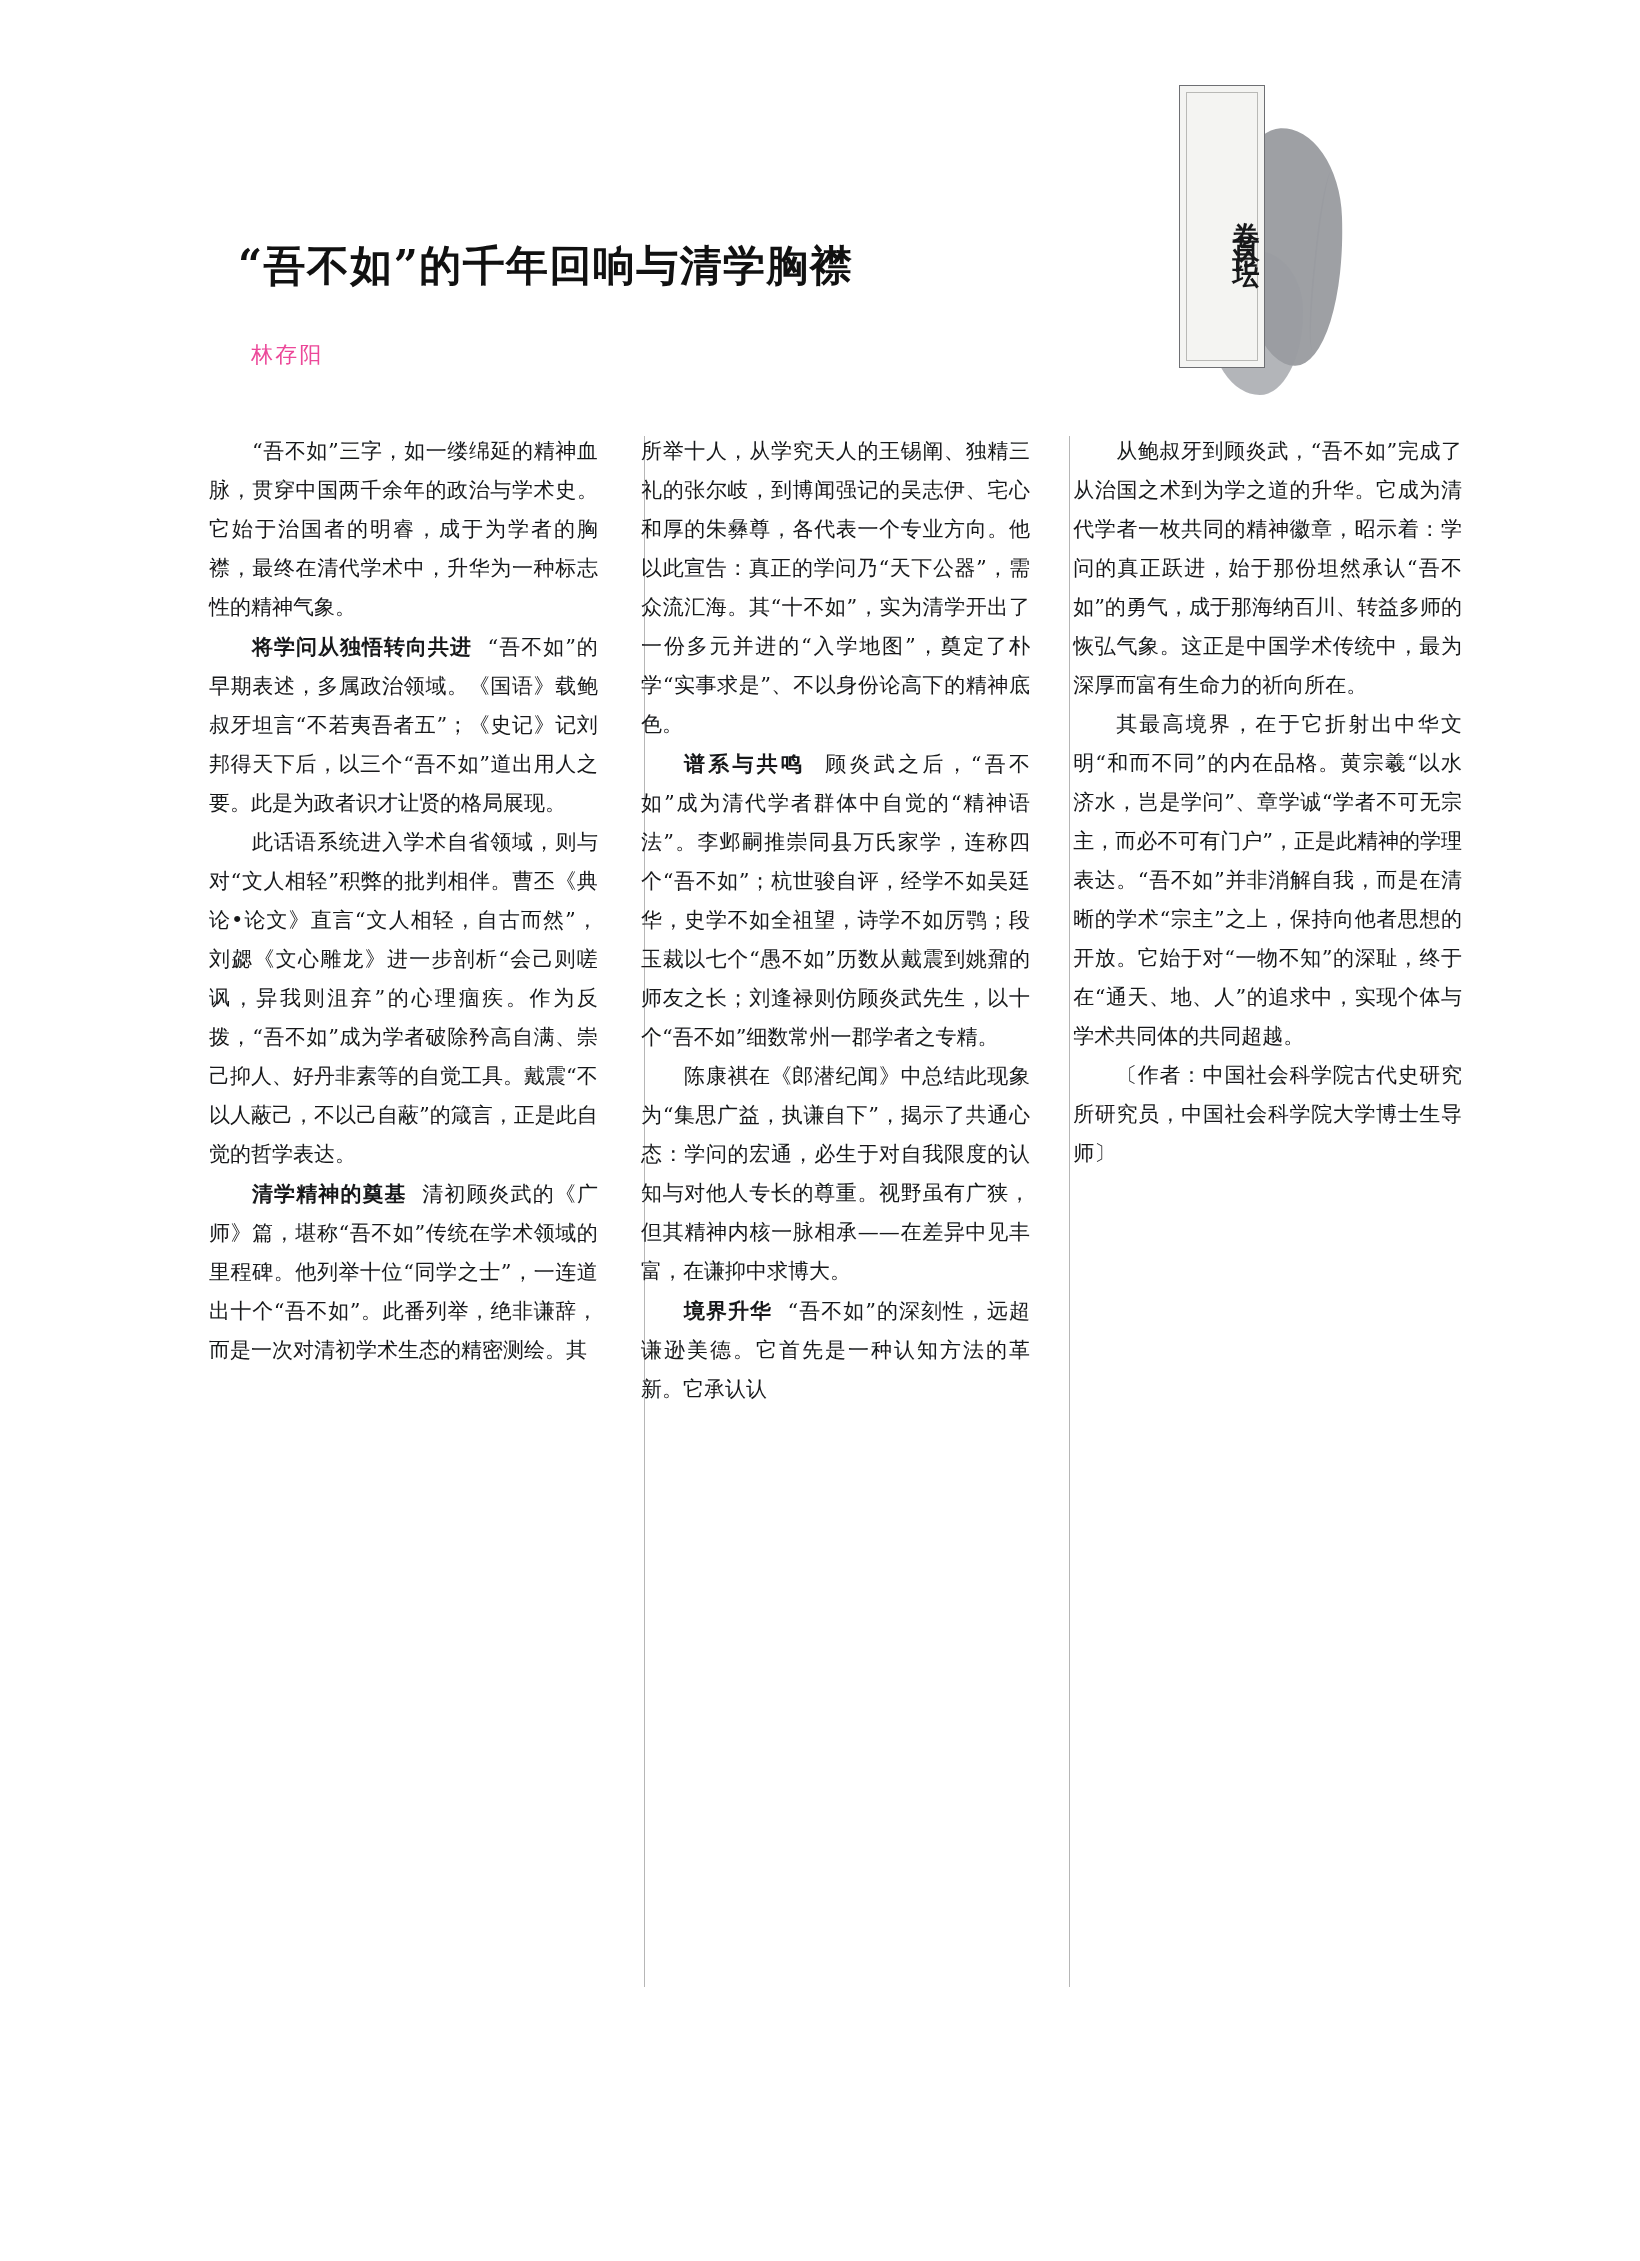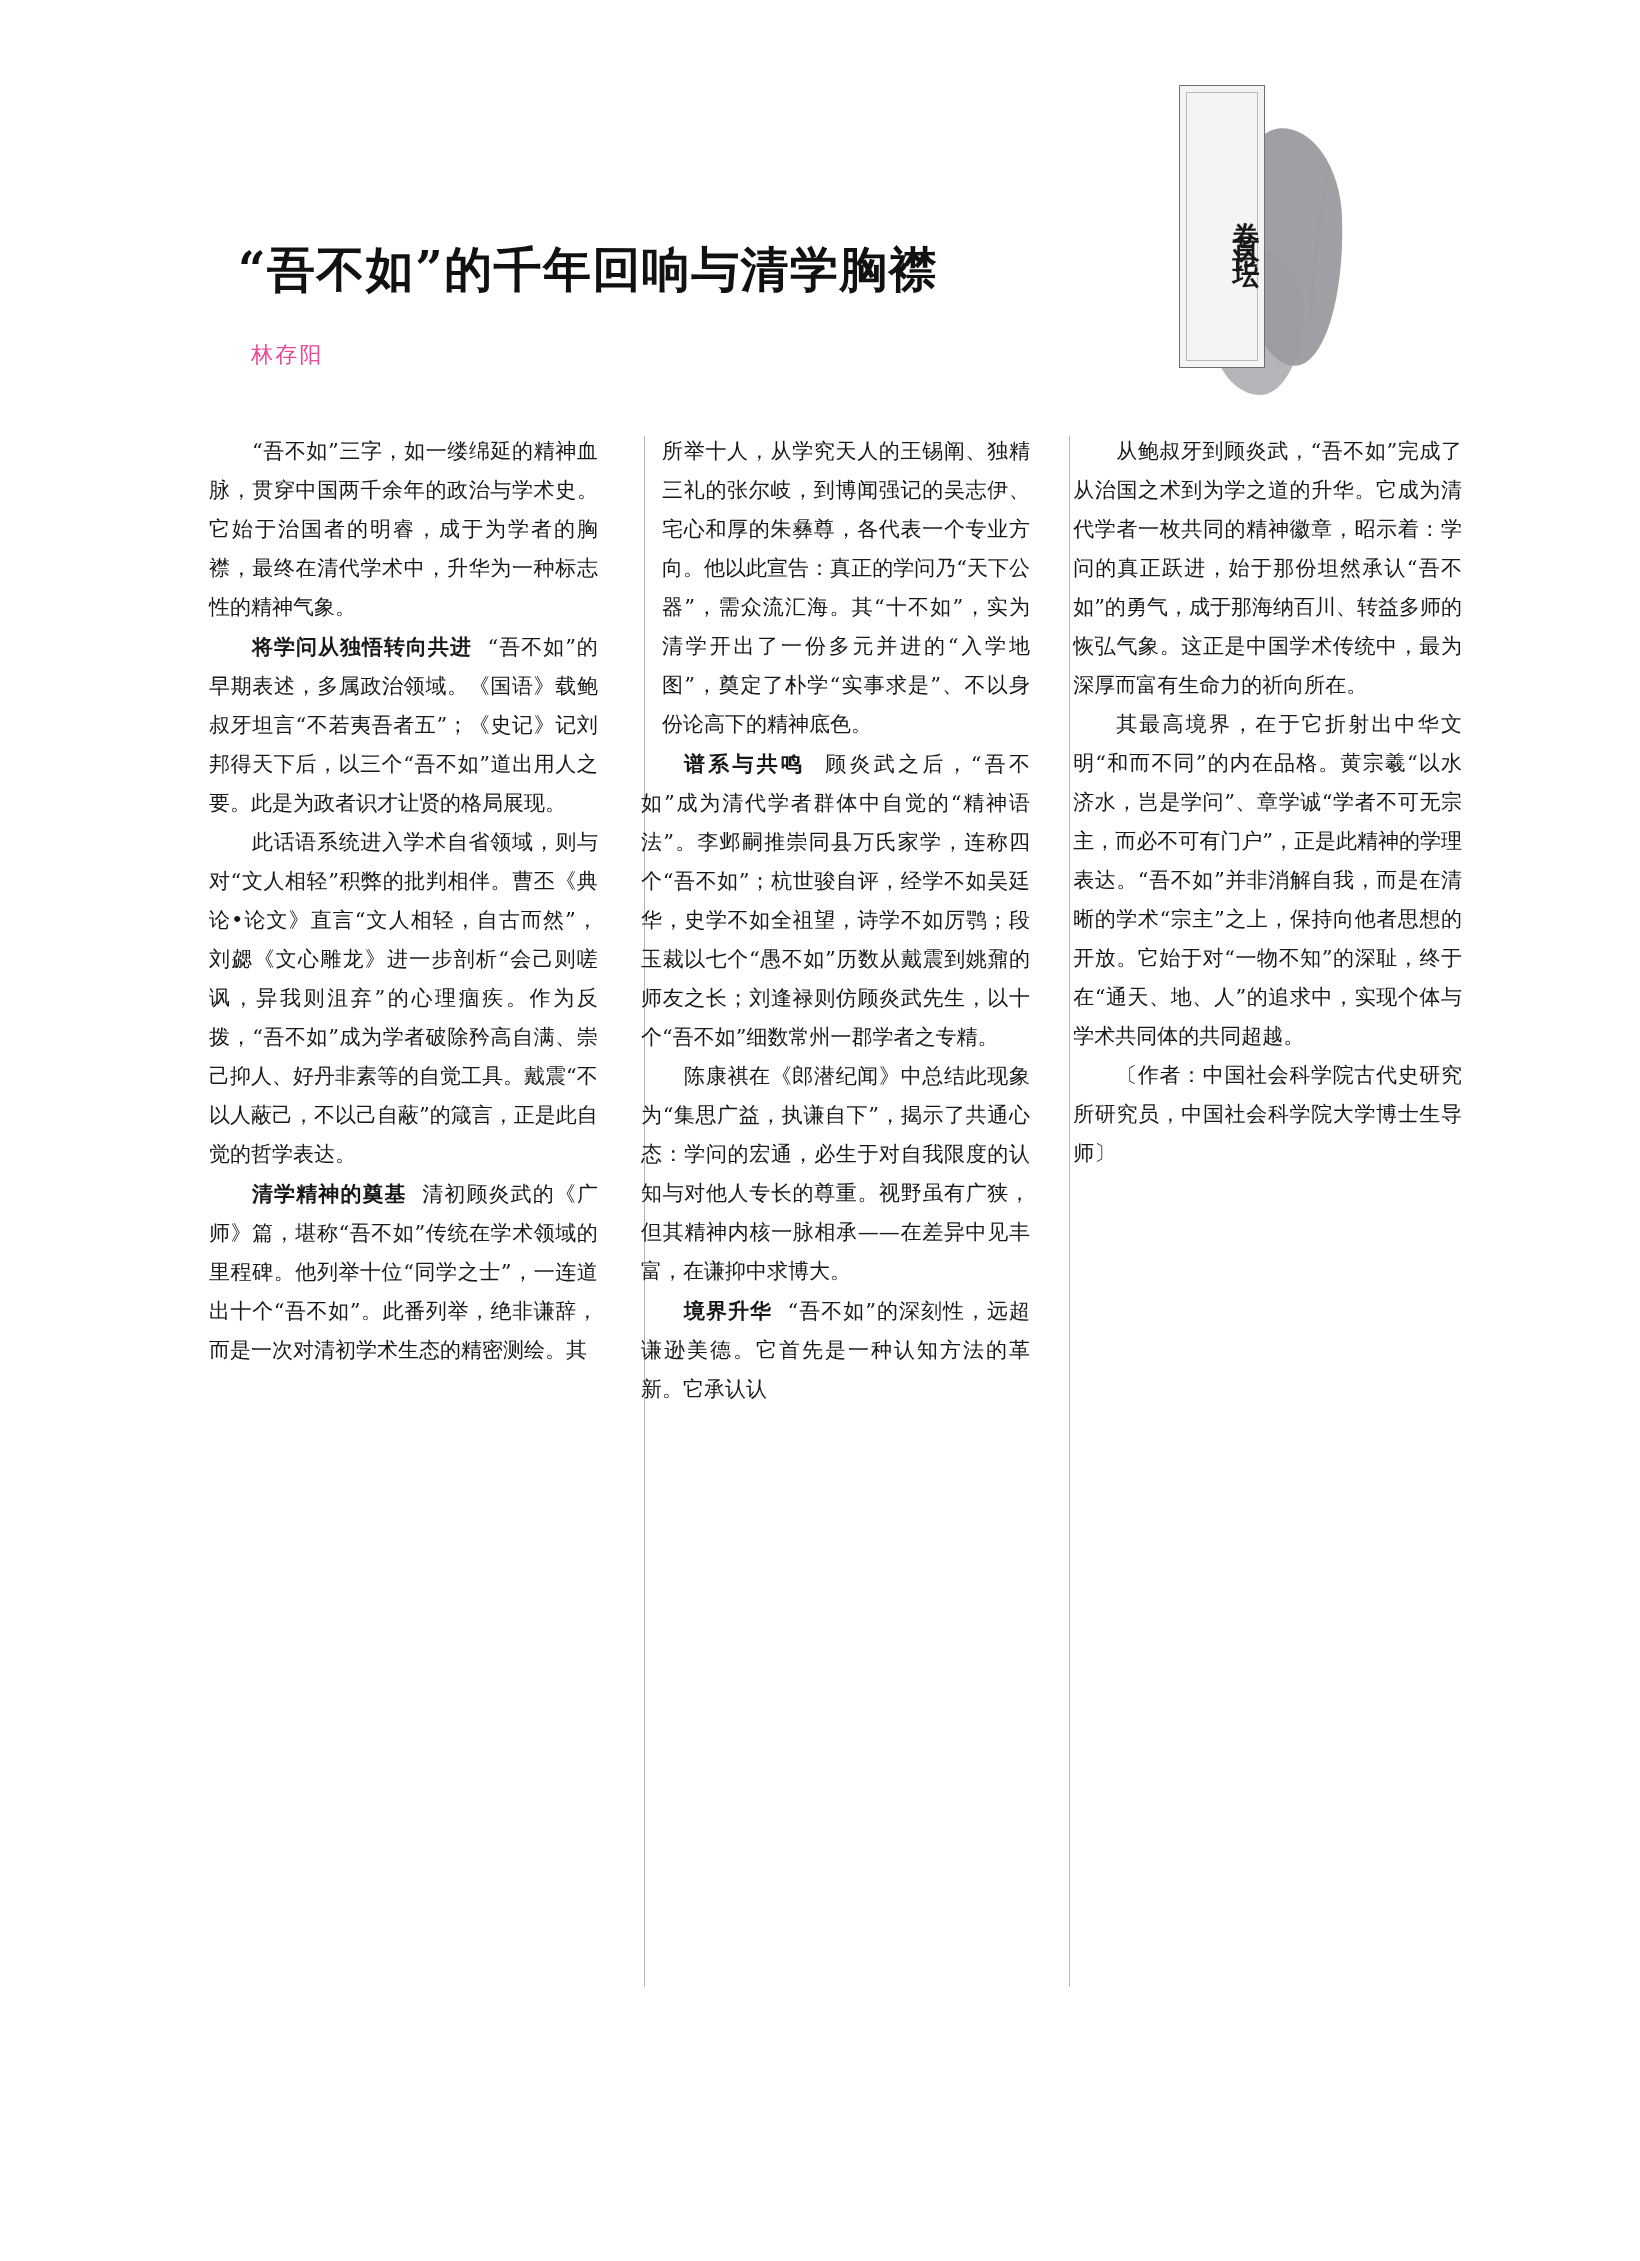--- a/index.html
+++ b/index.html
@@ -91,21 +91,21 @@
     font-family: "DejaVu Serif", "Liberation Serif", serif;
     color: #17181a;
     height: 230px;
   }
 
   
   .title {
     position: absolute;
     left: 238px;
     top: 238px;
-    font-size: 48px;
+    font-size: 42px;
     font-weight: bold;
     letter-spacing: 1.4px;
     font-family: "DejaVu Serif", "Liberation Serif", serif;
     color: #111;
     white-space: nowrap;
   }
   .author {
     position: absolute;
     left: 251px;
     top: 340px;
@@ -148,21 +148,21 @@
     margin: 0 0 0 0;
     font-size: 21px;
     line-height: 39px;
     text-align: justify;
     text-justify: inter-character;
     font-family: "DejaVu Serif", "Liberation Serif", serif;
     color: #17181a;
     text-indent: 43px;
     letter-spacing: 0px;
   }
-  .col p.cont { text-indent: 0; margin-left: 21px; }
+  .col p.cont { text-indent: 0; }
   .col p b {
     font-weight: bold;
   }
   .sig {
     margin-top: 29px;
     font-size: 21px;
     line-height: 39px;
     text-align: justify;
     font-family: "DejaVu Serif", "Liberation Serif", serif;
     text-indent: 0;

